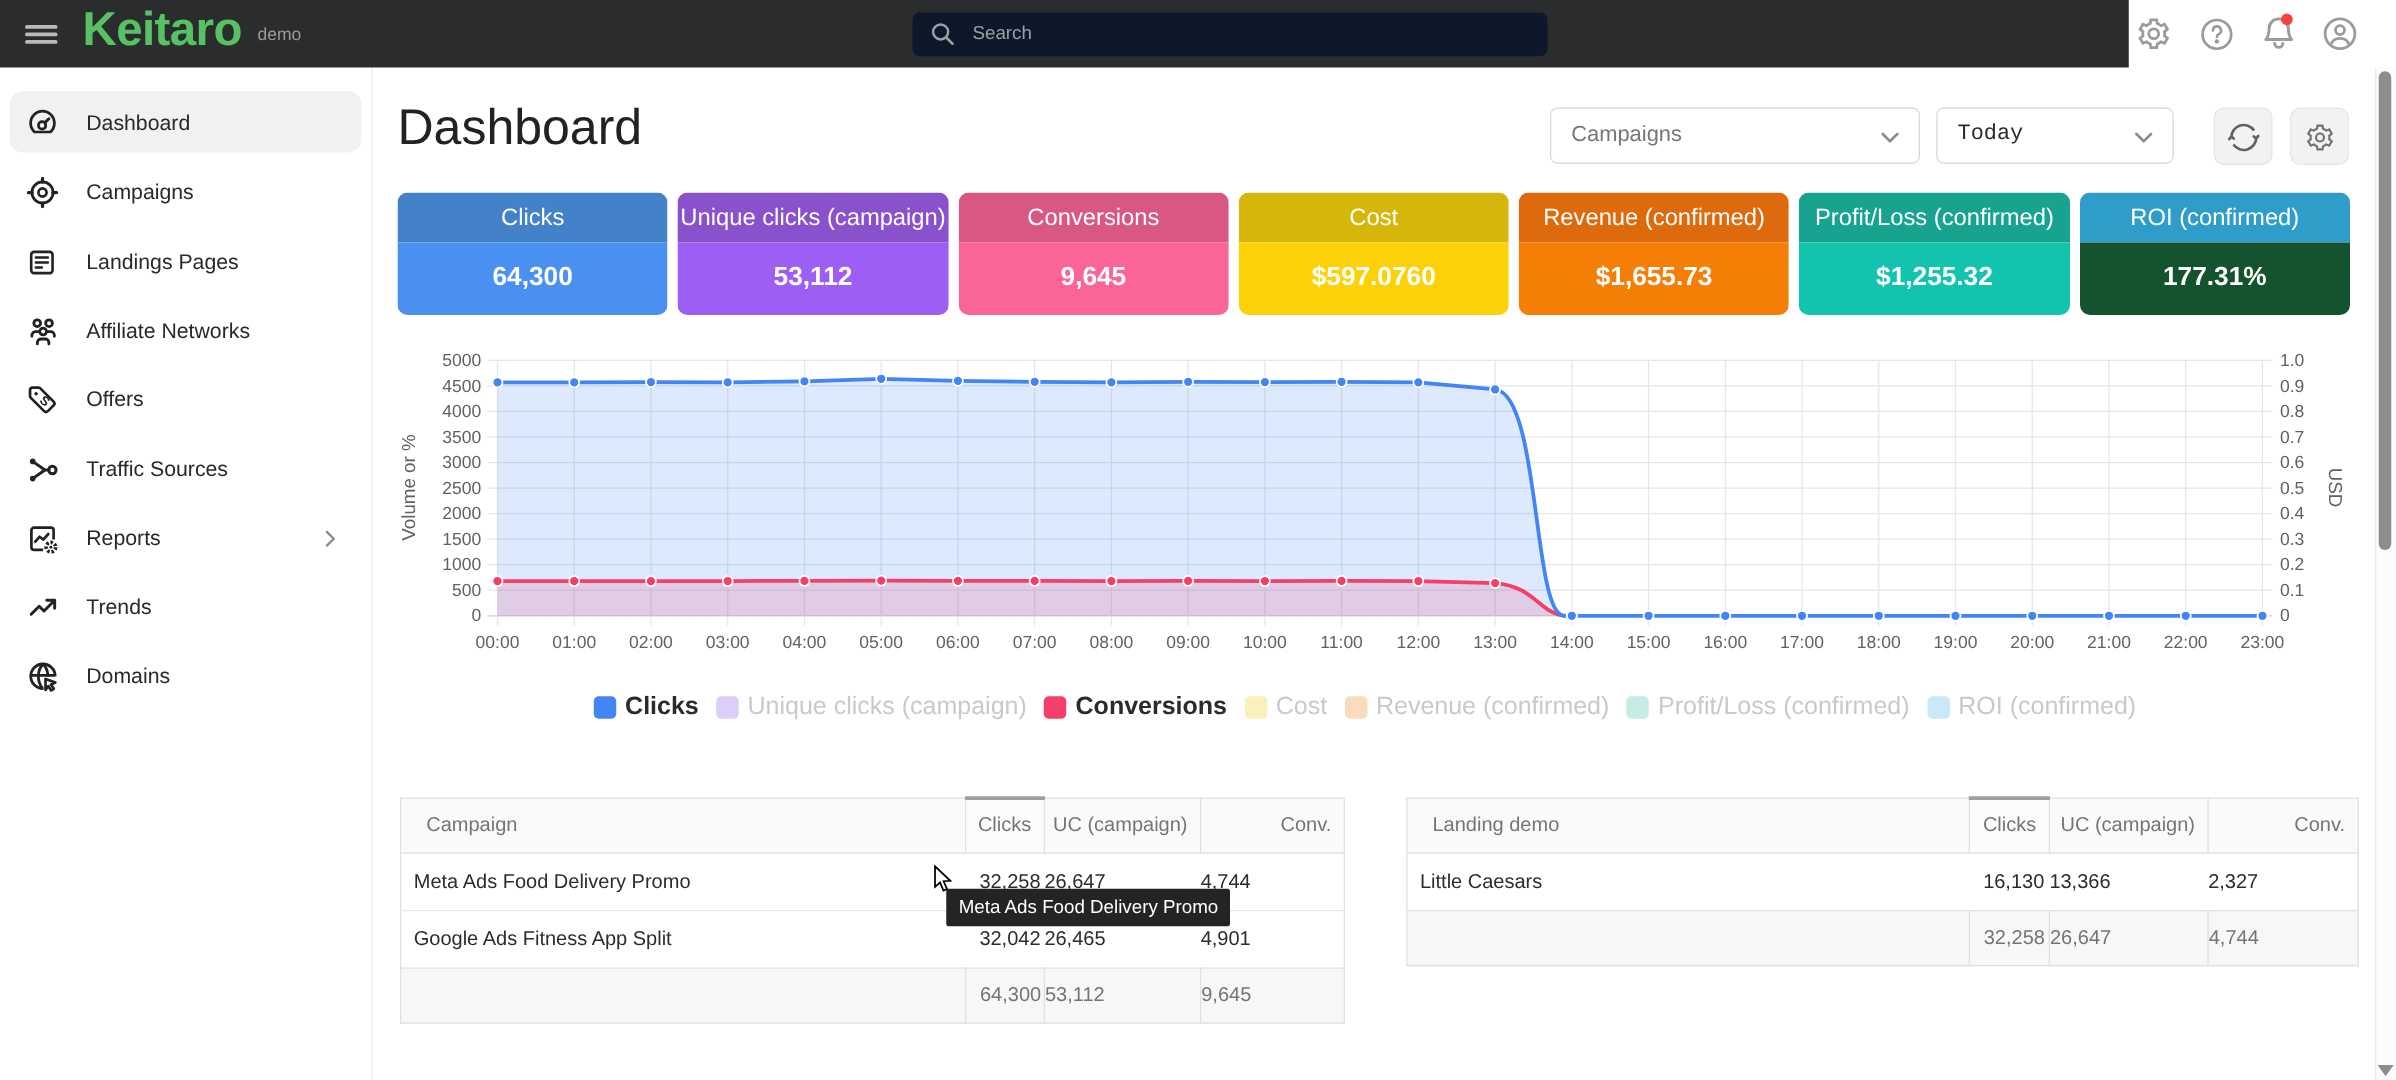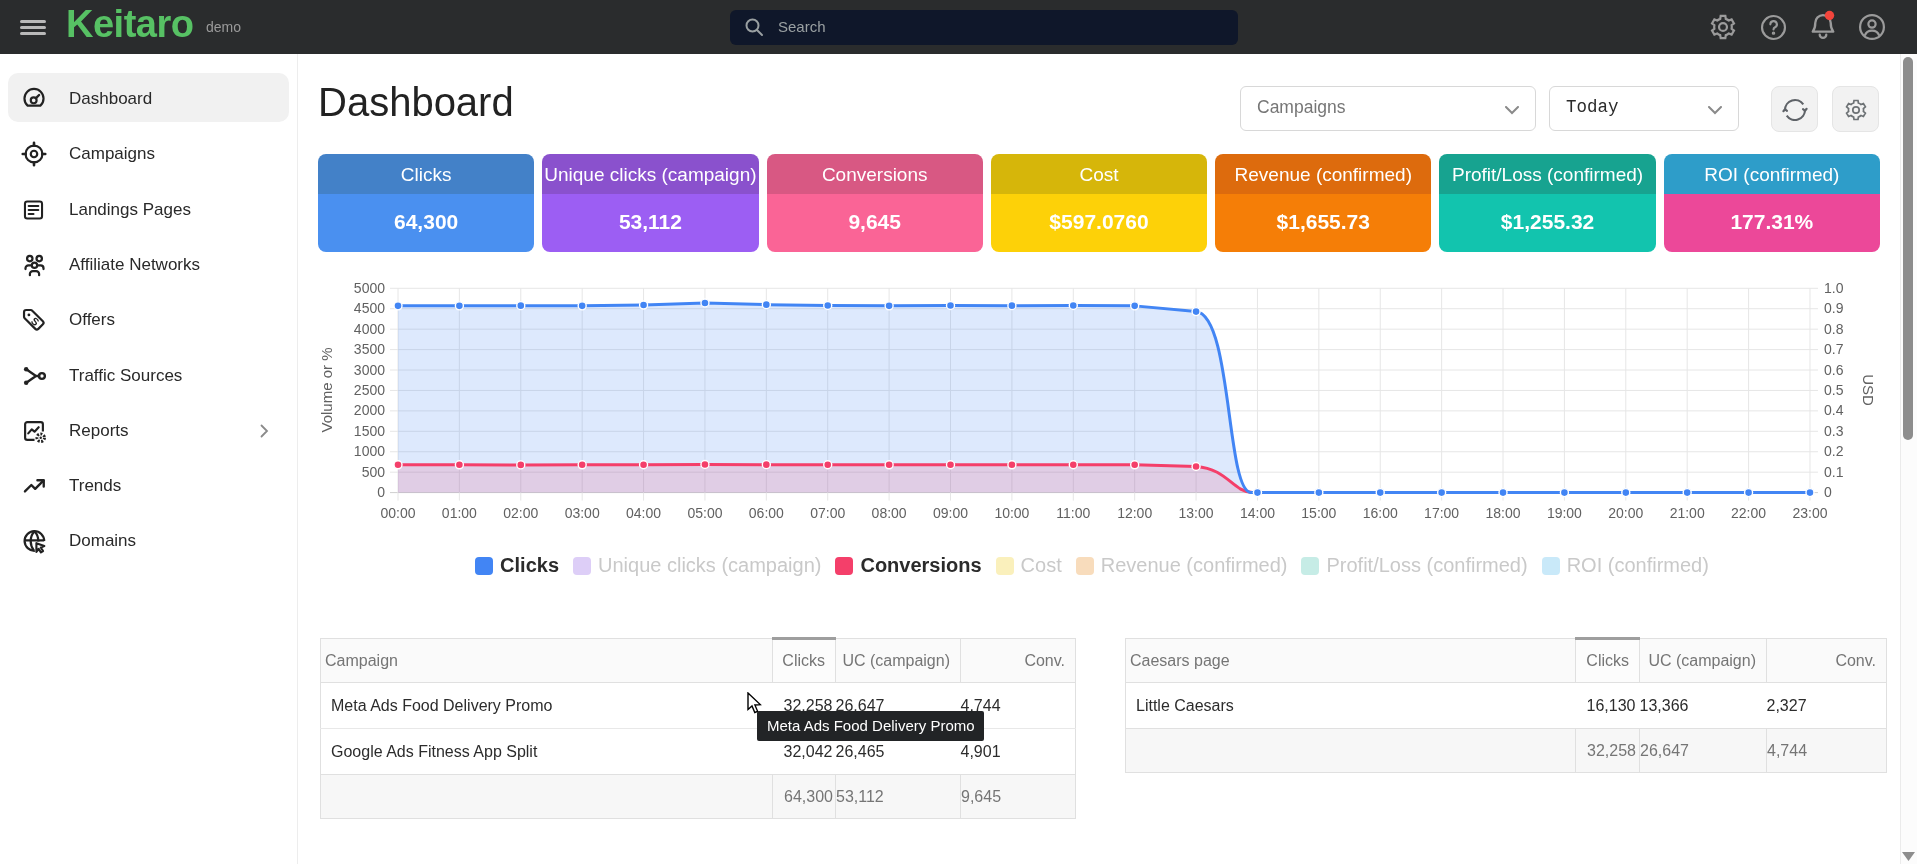--- a/index.html
+++ b/index.html
@@ -1,21 +1,21 @@
 <!DOCTYPE html>
 <html><head>
 <meta charset="utf-8">
 <style>
   * { margin:0; padding:0; box-sizing:border-box; }
   html,body { width:1917px; height:864px; overflow:hidden; background:#fff;
     font-family:"Liberation Sans", sans-serif; }
   .abs { position:absolute; }
 
   
-  #header { position:absolute; left:0; top:0; width:1917px; height:54px; background:#2a2c2d; }
+  #header { position:absolute; left:0; top:0; width:1703px; height:54px; background:#2a2c2d; }
   #burger span { position:absolute; left:20px; width:26px; height:3px; background:#b9b9b9; border-radius:2px; }
   #logo { position:absolute; left:66px; top:3px; font-size:38px; font-weight:bold; color:#57c164; letter-spacing:-0.5px; }
   #demo { position:absolute; left:206px; top:19px; font-size:14px; color:#9a9a9a; }
   #search { position:absolute; left:730px; top:10px; width:508px; height:35px; background:#0f172a; border-radius:6px; }
   #search .stext { position:absolute; left:48px; top:8px; font-size:15px; color:#9aa0a2; }
 
   
   #sidebar { position:absolute; left:0; top:54px; width:298px; height:810px; background:#fff; border-right:1px solid #ededed; }
   .mi { position:absolute; left:0; width:298px; height:55px; }
   .mi .txt { position:absolute; left:69px; top:50%; transform:translateY(-50%); font-size:17px; color:#292929; }
@@ -38,21 +38,21 @@
   #legend { position:absolute; left:300px; top:554px; width:1584px; display:flex; justify-content:center; gap:14px; align-items:center; }
   .li { display:flex; align-items:center; gap:7px; }
   .li .bx { width:18px; height:18px; border-radius:4px; }
   .li .lb { font-size:20px; }
   .on { color:#2b2b2b; font-weight:bold; }
   .off { color:#c9c9c9; }
 
   
   .tbl { position:absolute; top:637px; border:1px solid #e0e0e0; border-collapse:collapse; table-layout:fixed; font-size:16px; }
   .tbl th { font-weight:normal; color:#757575; background:#fafafa; height:44px; border:1px solid #e0e0e0; text-align:right; padding-right:10px; }
-  .tbl th.name { text-align:left; padding-left:4px; }
+  .tbl th.name { text-align:left; padding-left:20px; }
   .tbl td { height:46px; color:#2c2c2c; padding-right:10px; border-top:1px solid #e8e8e8; white-space:nowrap; }
   .tbl td.name { text-align:left; padding-left:10px; }
   .tbl td.clk { text-align:left; padding:0 0 0 11px; overflow:hidden; }
   .tbl tr.foot td { background:#f7f7f7; color:#757575; border:1px solid #e0e0e0; height:44px; }
   th.sorted { border-top:3px solid #9e9e9e; background:#fcfcfc; }
 
   
   #tooltip { position:absolute; left:757px; top:711px; width:227px; height:30px; background:#222426; border-radius:2px;
      color:#fff; font-size:15px; line-height:30px; padding-left:10px; z-index:50; }
 
@@ -237,21 +237,21 @@
     <div class="card">
       <div class="hd" style="background:#dd6b0d">Revenue (confirmed)</div>
       <div class="vl" style="background:#f57e07">$1,655.73</div>
     </div>
     <div class="card">
       <div class="hd" style="background:#17a390">Profit/Loss (confirmed)</div>
       <div class="vl" style="background:#12c4ae">$1,255.32</div>
     </div>
     <div class="card">
       <div class="hd" style="background:#2e9dc9">ROI (confirmed)</div>
-      <div class="vl" style="background:#ec4899">177.31%</div>
+      <div class="vl" style="background:#14532d">177.31%</div>
     </div>
   </div>
 
 <div id="chartwrap" class="abs" style="left:318px;top:276px;width:1568px;height:256px;"><svg width="1568" height="256" viewBox="0 0 1568 256" font-family="Liberation Sans, sans-serif">
       <line x1="72" y1="216.6" x2="1499.97" y2="216.6" stroke="#cfcfcf" stroke-width="1"></line>
       <text x="67" y="221.1" text-anchor="end" font-size="14" fill="#616161">0</text>
       <line x1="72" y1="196.17" x2="1499.97" y2="196.17" stroke="#e6e6e6" stroke-width="1"></line>
       <text x="67" y="200.67" text-anchor="end" font-size="14" fill="#616161">500</text>
       <line x1="72" y1="175.74" x2="1499.97" y2="175.74" stroke="#e6e6e6" stroke-width="1"></line>
       <text x="67" y="180.24" text-anchor="end" font-size="14" fill="#616161">1000</text>
@@ -445,21 +445,21 @@
 
 <table class="tbl" style="left:1125px;width:761px;">
   <colgroup>
       <col style="width:450px">
       <col style="width:64px">
       <col style="width:127px">
       <col style="width:120px">
     </colgroup>
   <tbody>
       <tr>
-        <th class="name">Caesars page</th>
+        <th class="name">Landing demo</th>
         <th class="sorted">Clicks</th>
         <th>UC (campaign)</th>
         <th>Conv.</th>
       </tr>
   <tr>
         <td class="name">Little Caesars</td>
         <td class="clk">16,130</td>
         <td>13,366</td>
         <td>2,327</td>
       </tr>

